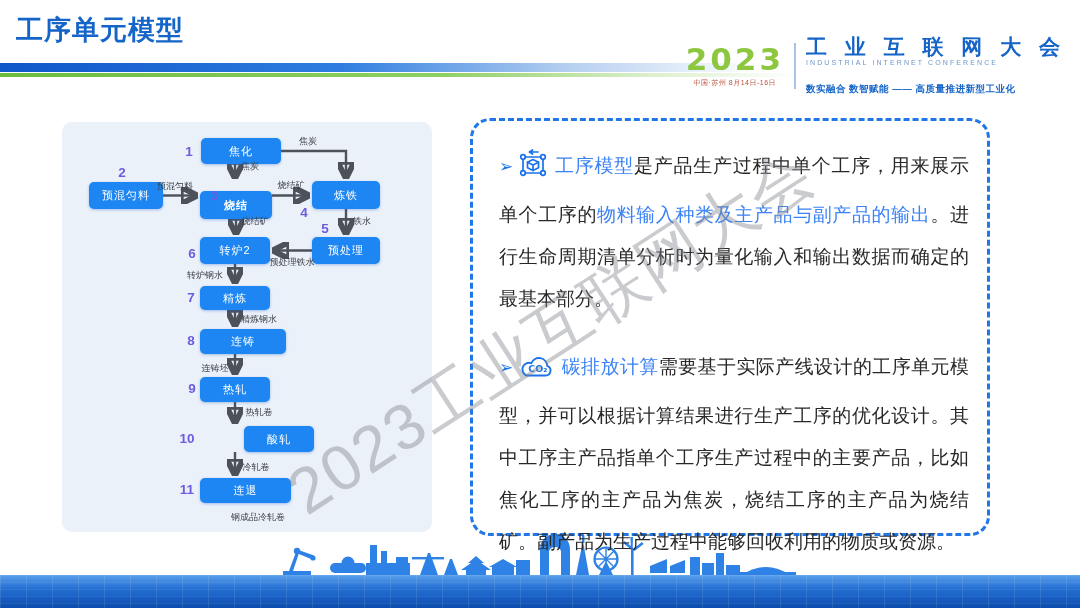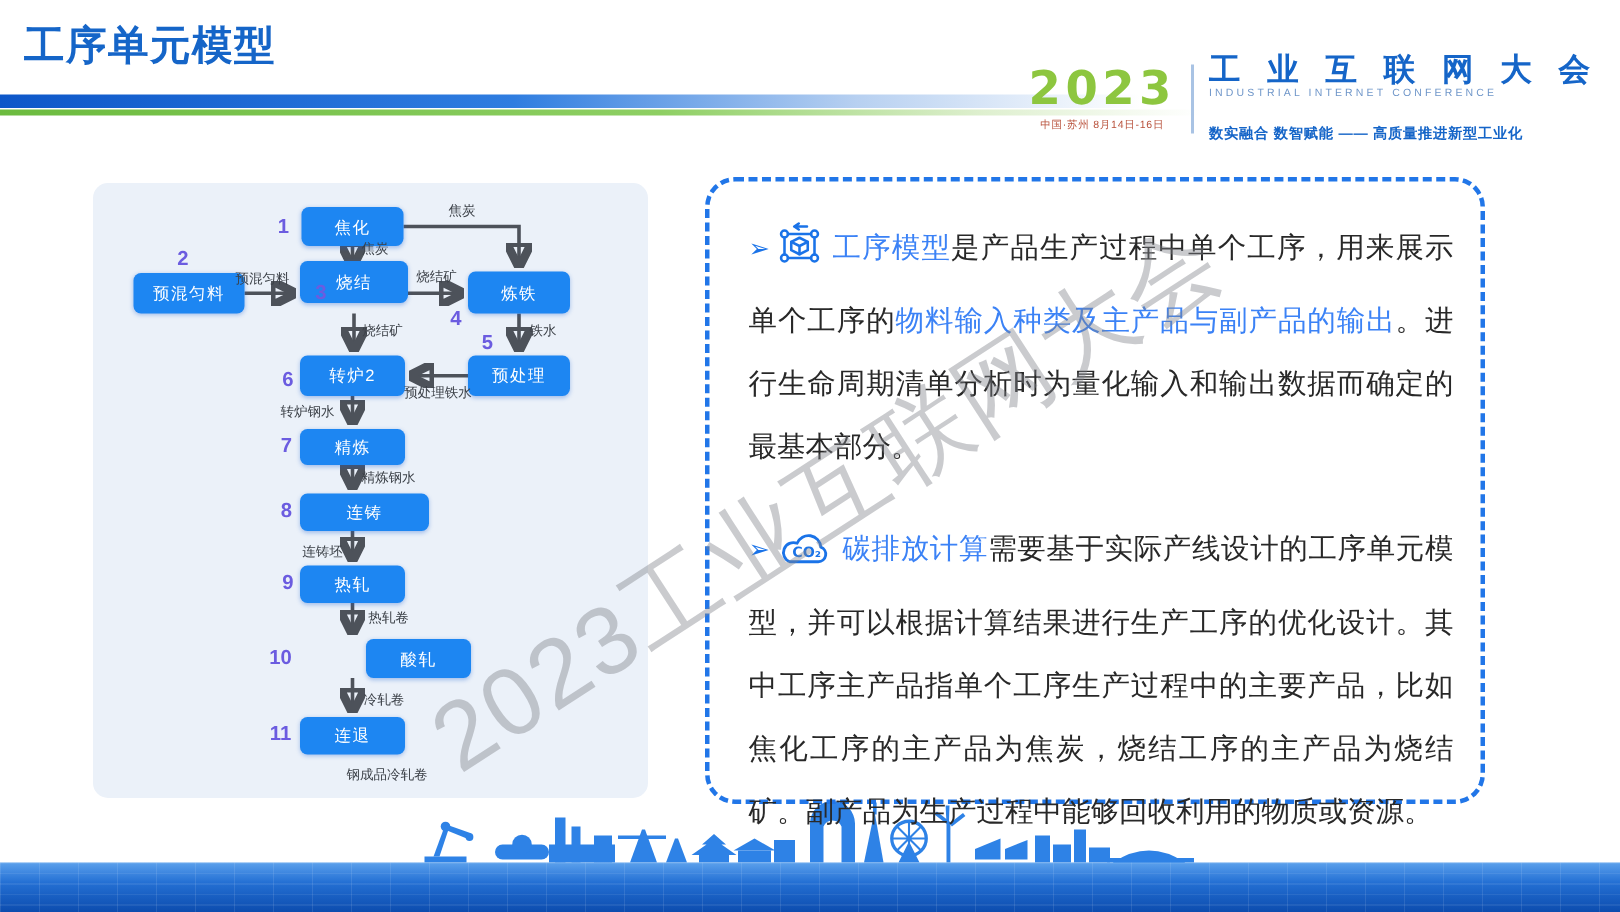--- a/index.html
+++ b/index.html
@@ -95,41 +95,41 @@
       <path d="M174,87 V109" marker-end="url(#ah)"></path>
       <path d="M284,87 V109" marker-end="url(#ah)"></path>
       <path d="M250,128.5 H214" marker-end="url(#ah)"></path>
       <path d="M173,142 V158" marker-end="url(#ah)"></path>
       <path d="M173,188 V201" marker-end="url(#ah)"></path>
       <path d="M173,232 V249" marker-end="url(#ah)"></path>
       <path d="M173,280 V298" marker-end="url(#ah)"></path>
       <path d="M173,330 V350" marker-end="url(#ah)"></path>
     </svg>
 
-  <div class="flow-box" style="left: 139px; top: 16px; width: 68px; height: 26px; font-family: Liberation Mono, monospace;">焦化</div>
+  <div class="flow-box" style="left: 139px; top: 16px; width: 80px; height: 26px; font-family: Liberation Mono, monospace;">焦化</div>
       <span class="flow-num" style="left: 127px; top: 29px;">1</span>
       <div class="flow-box" style="left: 27px; top: 60px; width: 74px; height: 27px;">预混匀料</div>
       <span class="flow-num" style="left: 60px; top: 50px;">2</span>
-      <div class="flow-box" style="left: 138px; top: 52px; width: 72px; height: 28px;">烧结</div>
+      <div class="flow-box" style="left: 138px; top: 69px; width: 72px; height: 28px; font-weight: bold;">烧结</div>
       <span class="flow-num" style="left: 152px; top: 73px;">3</span>
       <div class="flow-box" style="left: 250px; top: 59px; width: 68px; height: 28px;">炼铁</div>
       <span class="flow-num" style="left: 242px; top: 90px;">4</span>
       <div class="flow-box" style="left: 250px; top: 115px; width: 68px; height: 27px;">预处理</div>
       <span class="flow-num" style="left: 263px; top: 106px;">5</span>
       <div class="flow-box" style="left: 138px; top: 115px; width: 70px; height: 27px;">转炉2</div>
       <span class="flow-num" style="left: 130px; top: 131px;">6</span>
       <div class="flow-box" style="left: 138px; top: 164px; width: 70px; height: 24px;">精炼</div>
       <span class="flow-num" style="left: 129px; top: 175px;">7</span>
       <div class="flow-box" style="left: 138px; top: 207px; width: 86px; height: 25px;">连铸</div>
       <span class="flow-num" style="left: 129px; top: 218px;">8</span>
       <div class="flow-box" style="left: 138px; top: 255px; width: 70px; height: 25px; text-align: center;">热轧</div>
       <span class="flow-num" style="left: 130px; top: 266px;">9</span>
       <div class="flow-box" style="left: 138px; top: 304px; width: 70px; height: 26px; margin-left: 44px;">酸轧</div>
       <span class="flow-num" style="left: 125px; top: 316px; text-align: right;">10</span>
-      <div class="flow-box" style="left: 138px; top: 356px; width: 70px; height: 25px;">连退</div>
+      <div class="flow-box" style="left: 138px; top: 356px; width: 91px; height: 25px;">连退</div>
       <span class="flow-num" style="left: 125px; top: 367px;">11</span>
       <span class="flow-lbl" style="left: 246px; top: 19px;">焦炭</span>
       <span class="flow-lbl" style="left: 188px; top: 44px;">焦炭</span>
       <span class="flow-lbl" style="left: 113px; top: 64px;">预混匀料</span>
       <span class="flow-lbl" style="left: 229px; top: 63px;">烧结矿</span>
       <span class="flow-lbl" style="left: 193px; top: 99px;">烧结矿</span>
       <span class="flow-lbl" style="left: 300px; top: 99px;">铁水</span>
       <span class="flow-lbl" style="left: 230px; top: 140px;">预处理铁水</span>
       <span class="flow-lbl" style="left: 143px; top: 153px;">转炉钢水</span>
       <span class="flow-lbl" style="left: 197px; top: 197px;">精炼钢水</span>

